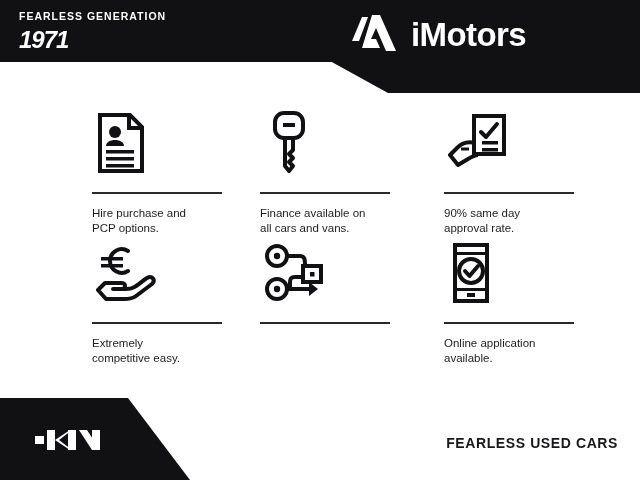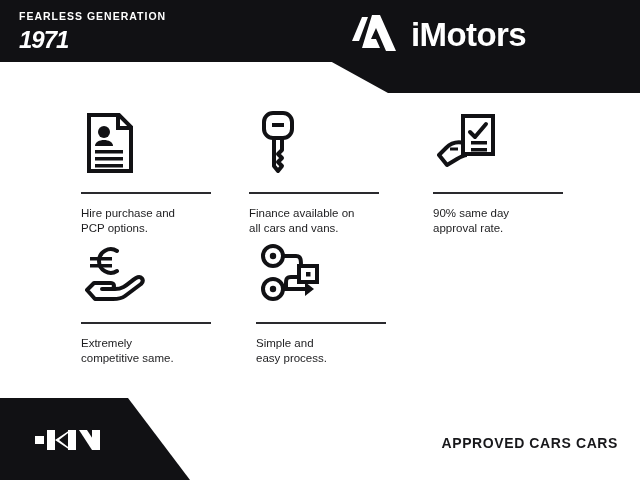--- a/index.html
+++ b/index.html
@@ -44,21 +44,21 @@
   .imotors-word{
     color:#ffffff; font-size:33px; font-weight:bold; letter-spacing:-0.6px;
     line-height:36px;
   }
 
   
   .features{
     position:absolute; left:0; top:100px; width:640px; height:285px;
   }
   .frow{
-    position:absolute; left:1px; width:600px; height:130px;
+    position:absolute; left:12px; width:600px; height:130px;
     display:flex;
   }
   .frow.r1{ top:8px; }
   .frow.r2{ top:138px; }
   .fcell{
     width:175px; position:relative;
   }
   .fcell.c1{ margin-left:80px; }
   .fcell.c2{ margin-left:0px; }
   .fcell.c3{ margin-left:16px; }
@@ -172,52 +172,65 @@
       <div class="ficon">
         <svg width="66" height="58" viewBox="0 0 66 58">
           <path d="M32 7 C24 2 14 8 14 17 C14 26 24 32 32 27" fill="none" stroke="#111114" stroke-width="4" stroke-linecap="round"></path>
           <rect x="5" y="13" width="22" height="3.5" fill="#111114"></rect>
           <rect x="5" y="20" width="22" height="3.5" fill="#111114"></rect>
           <path d="M2 46 L9 39 H26 C30 39 30 45 26 45 H17 H30 C40 45 44 38 51 34 C56 31 60 36 56 40 L40 52 C36 55 32 55 28 55 H10 Z" fill="none" stroke="#111114" stroke-width="4" stroke-linejoin="round"></path>
         </svg>
       </div>
       <div class="fdiv"></div>
       <div class="ftext">Extremely
-competitive same.</div>
+competitive easy.</div>
     </div>
 
     <div class="fcell c2">
       <div class="ficon">
         <svg width="64" height="58" viewBox="0 0 64 58">
           <circle cx="13" cy="12" r="10" fill="none" stroke="#111114" stroke-width="4"></circle>
           <circle cx="13" cy="12" r="3.2" fill="#111114"></circle>
           <circle cx="13" cy="45" r="10" fill="none" stroke="#111114" stroke-width="4"></circle>
           <circle cx="13" cy="45" r="3.2" fill="#111114"></circle>
           <rect x="39" y="22" width="18" height="16" fill="none" stroke="#111114" stroke-width="4"></rect>
           <rect x="46" y="28" width="4.5" height="4.5" fill="#111114"></rect>
           <path d="M24 12 H36 C41 12 41 16 41 22" fill="none" stroke="#111114" stroke-width="4" stroke-linecap="round"></path>
           <path d="M39 33 H31 C26 33 26 36 26 39 V45" fill="none" stroke="#111114" stroke-width="4" stroke-linecap="round"></path>
           <path d="M24 45 H50" fill="none" stroke="#111114" stroke-width="4"></path>
           <path d="M45 38 L54 45 L45 52 Z" fill="#111114"></path>
         </svg>
       </div>
       <div class="fdiv"></div>
-      <div class="ftext">Simple and
-easy process.</div>
-    </div>
-
+    </div>
+
+    <div class="fcell c3">
+      <div class="ficon">
+        <svg width="46" height="62" viewBox="0 0 46 62">
+          <rect x="7" y="3" width="32" height="56" fill="none" stroke="#111114" stroke-width="4"></rect>
+          <rect x="7" y="10" width="32" height="3" fill="#111114"></rect>
+          <rect x="7" y="46" width="32" height="3" fill="#111114"></rect>
+          <rect x="19" y="51" width="8" height="4" fill="#111114"></rect>
+          <circle cx="23" cy="29" r="12" fill="none" stroke="#111114" stroke-width="4"></circle>
+          <path d="M17 29 L21.5 34 L30 24" fill="none" stroke="#111114" stroke-width="4" stroke-linecap="round" stroke-linejoin="round"></path>
+        </svg>
+      </div>
+      <div class="fdiv"></div>
+      <div class="ftext">Online application
+available.</div>
+    </div>
   </div>
 </div>
 
 <div class="footer-wrap">
   <div class="footer-shape"></div>
   <div class="kia-logo">
     <svg width="86" height="26" viewBox="0 0 86 26">
       <path d="M3 9 L12 9 L12 17 L3 17 Z" fill="#ffffff"></path>
       <path d="M15 3 L23 3 L23 23 L15 23 Z" fill="#ffffff"></path>
       <path d="M23 13 L38 3 L40 3 L27 13 L40 23 L38 23 L23 13 Z" fill="#ffffff"></path>
       <path d="M36 3 L44 3 L44 23 L36 23 Z" fill="#ffffff"></path>
       <path d="M47 3 L55 3 L68 23 L60 23 Z" fill="#ffffff"></path>
       <path d="M60 3 L68 3 L68 23 L60 23 Z" fill="#ffffff"></path>
     </svg>
   </div>
-  <div class="approved">APPROVED CARS CARS</div>
+  <div class="approved">FEARLESS USED CARS</div>
 </div>
 
 </body></html>

